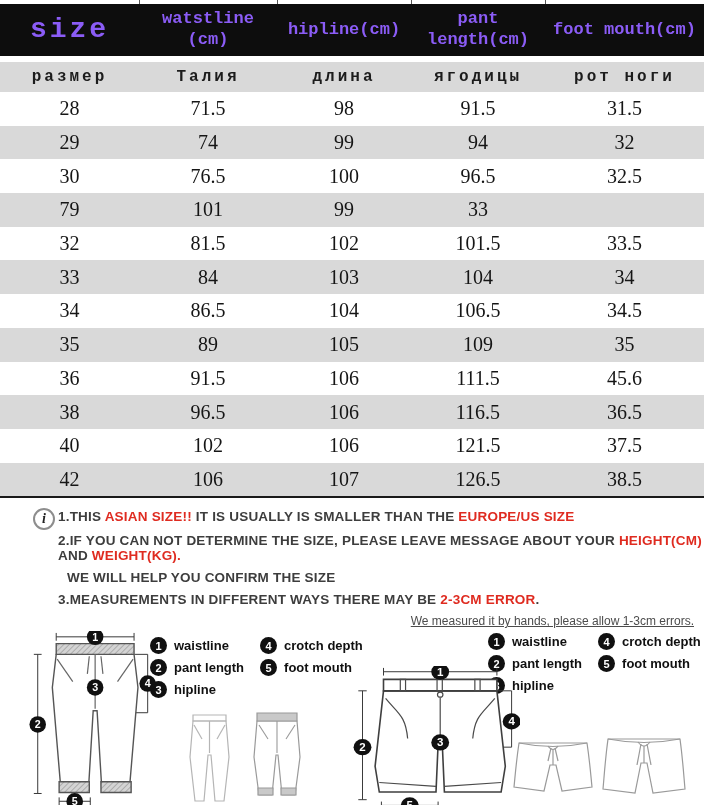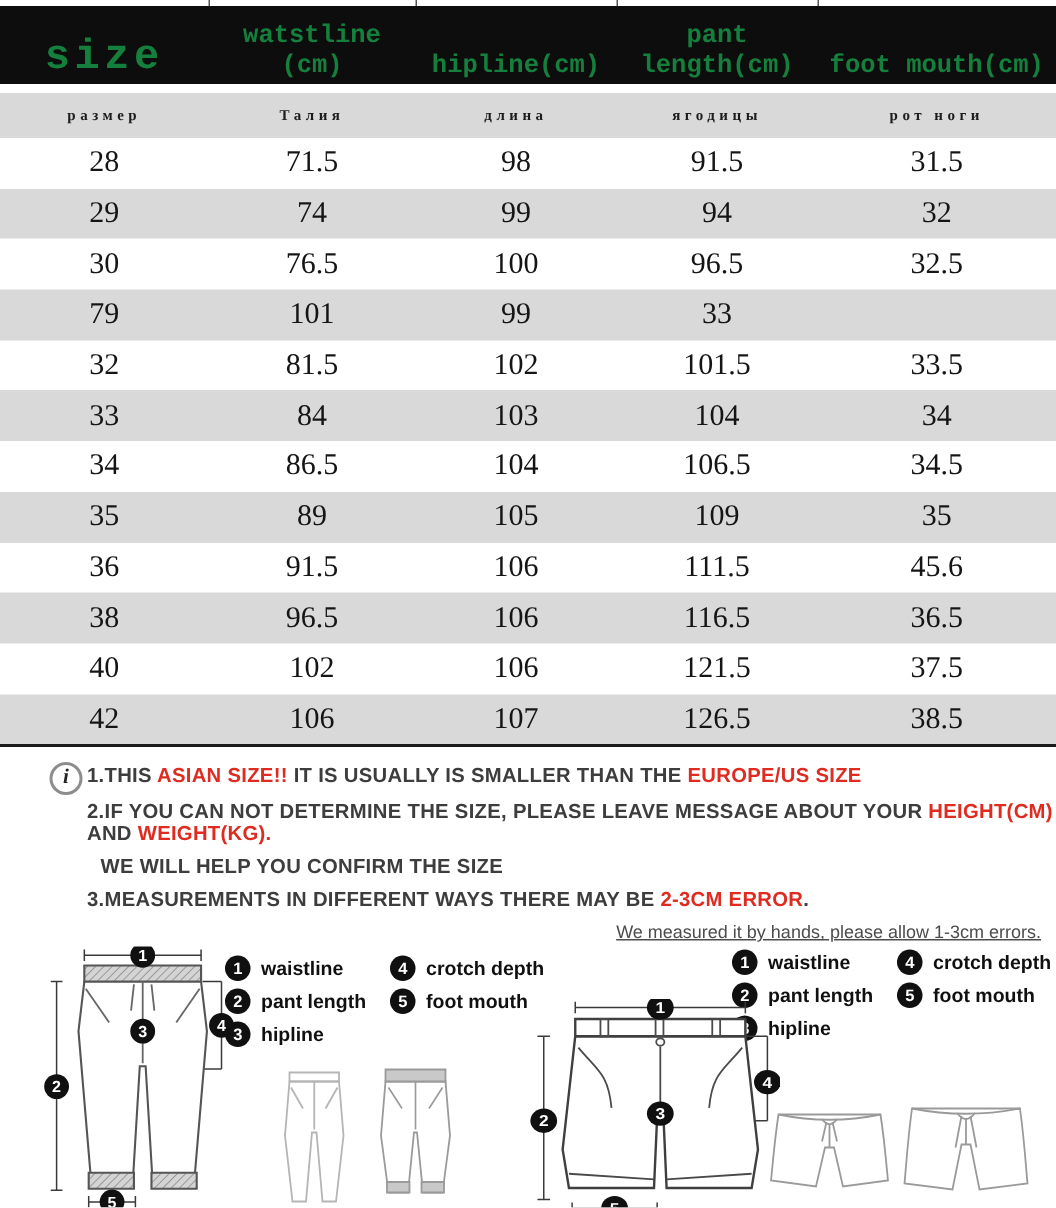--- a/index.html
+++ b/index.html
@@ -7,29 +7,29 @@
     position:relative; width:704px; height:805px; background:#fff;
     font-family:"Liberation Sans", sans-serif; overflow:hidden;
   }
   .grid5 { display:grid; grid-template-columns:139px 138px 134px 134px 159px; }
 
   
   .top-strip { position:relative; height:4px; background:#fff; }
   .top-strip .tick { position:absolute; top:0; width:1px; height:4px; background:#555; }
   .header-row { background:#0d0d0d; height:52px; }
   .header-cell {
-    display:flex; flex-direction:column; align-items:center; justify-content:flex-end;
-    color:#15803d; font-family:"Liberation Mono", monospace; font-weight:bold;
+    display:flex; flex-direction:column; align-items:center; justify-content:center;
+    color:#8b5cf6; font-family:"Liberation Mono", monospace; font-weight:bold;
     font-size:17px; line-height:1.22; text-align:center;
   }
   .header-cell.size-col { font-size:28px; letter-spacing:3px; }
   .gap-row { height:6px; background:#fff; }
   .ru-row {
     background:#d9d9d9; height:30px; align-items:center; text-align:center;
-    font-family:Liberation Serif, serif; font-weight:bold; font-size:10px;
+    font-family:Liberation Mono, monospace; font-weight:bold; font-size:16px;
     letter-spacing:3px; color:#1c1c1c;
   }
   .data-row {
     height:33.7px; align-items:center; text-align:center;
     font-family:"Liberation Serif", serif; font-size:20px; color:#151515;
   }
   .data-row:nth-child(even) { background:#d9d9d9; }
   .table-bottom-line { height:2px; background:#1a1a1a; }
 
   

